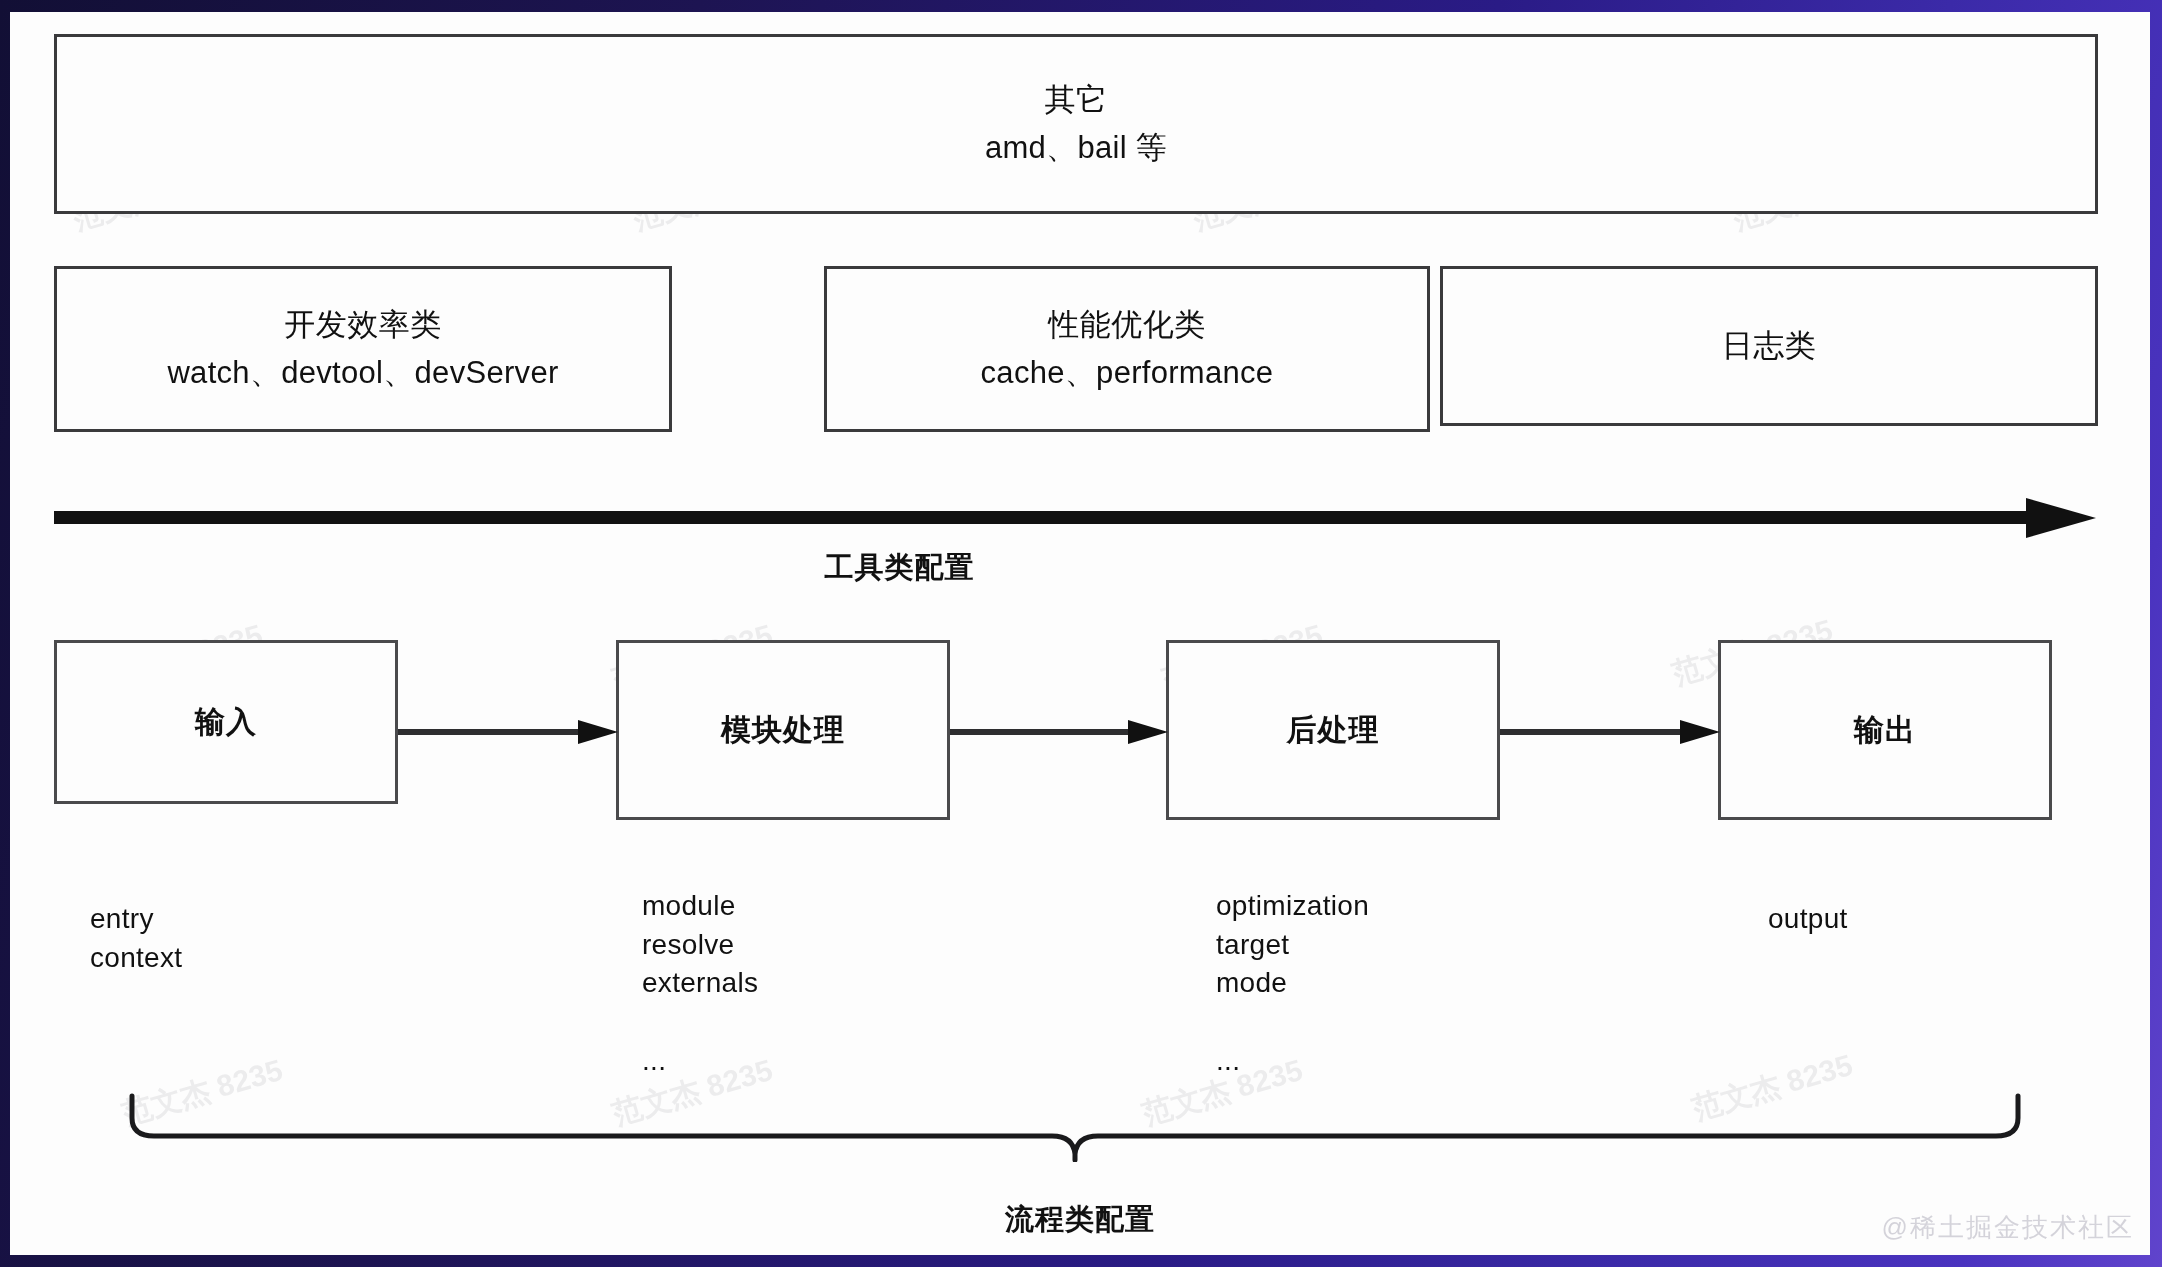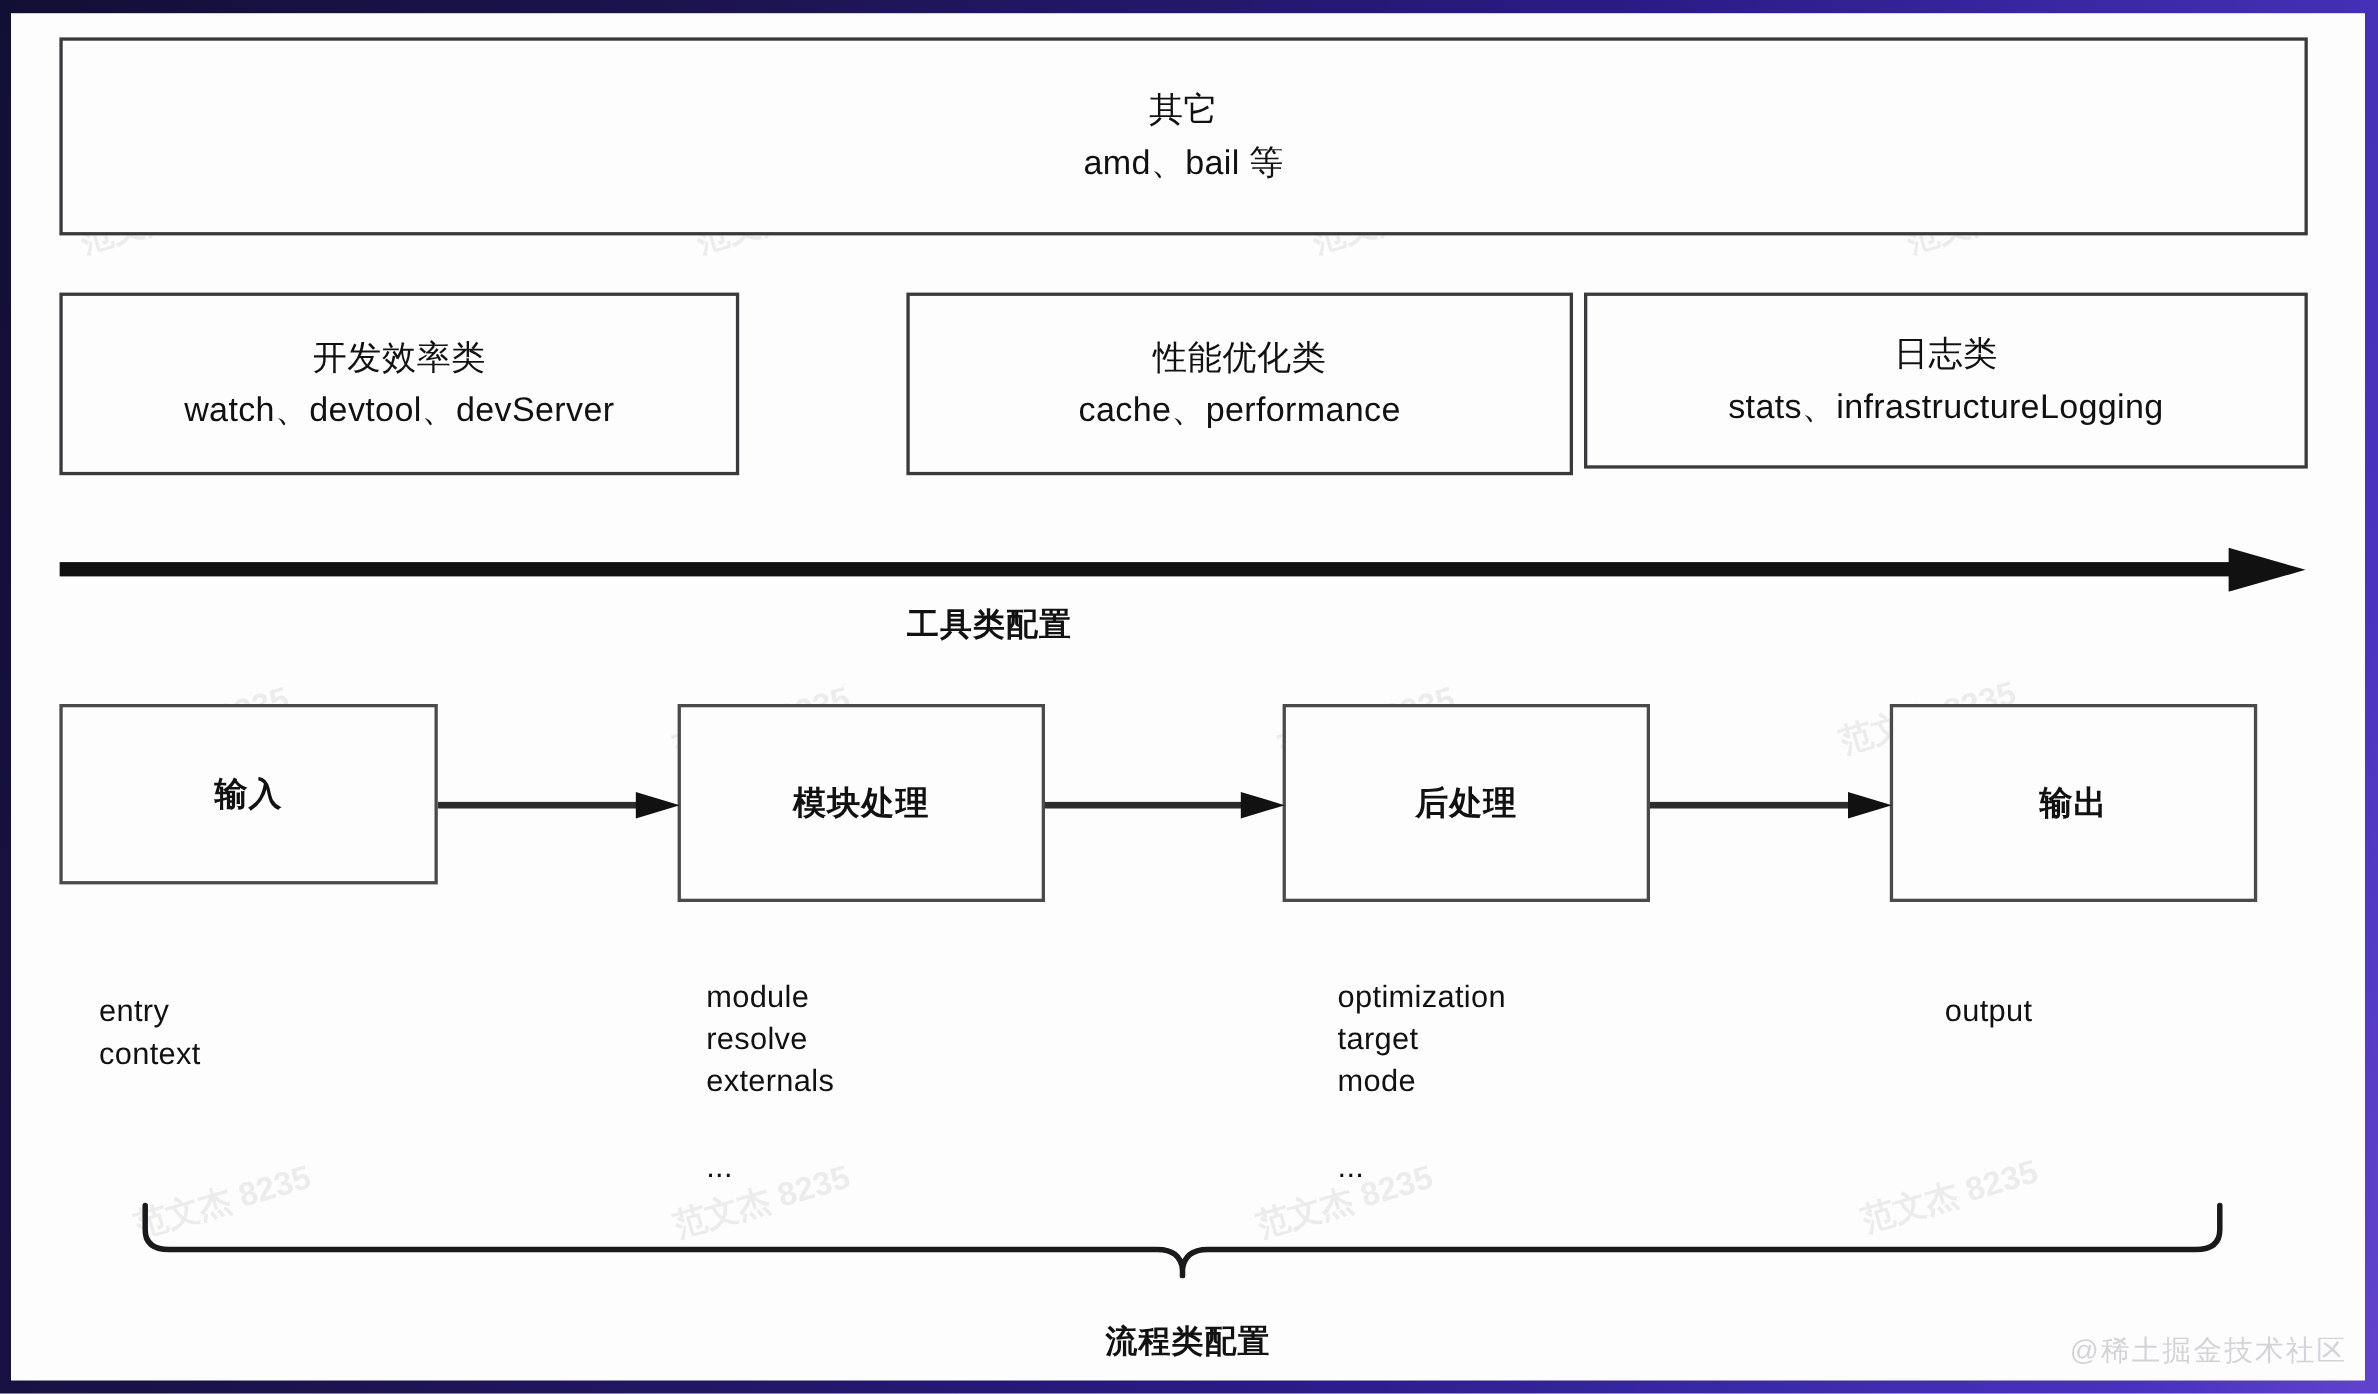--- a/index.html
+++ b/index.html
@@ -192,21 +192,20 @@
     <div class="dbox" id="box-dev">
       <div class="l1">开发效率类</div>
       <div class="l2">watch、devtool、devServer</div>
     </div>
     <div class="dbox" id="box-perf">
       <div class="l1">性能优化类</div>
       <div class="l2">cache、performance</div>
     </div>
     <div class="dbox" id="box-log">
       <div class="l1">日志类</div>
-      <div class="l2">stats、infrastructureLogging</div>
     </div>
 
     <svg id="tool-arrow" viewBox="0 0 2042 40" preserveAspectRatio="none">
       <rect x="0" y="13" width="1984" height="13" fill="#111"></rect>
       <polygon points="1972,0 2042,20 1972,40" fill="#111"></polygon>
     </svg>
     <div id="tool-arrow-label">工具类配置</div>
 
     <div class="flowbox" id="flow-input">输入</div>
     <div class="flowbox" id="flow-module">模块处理</div>

